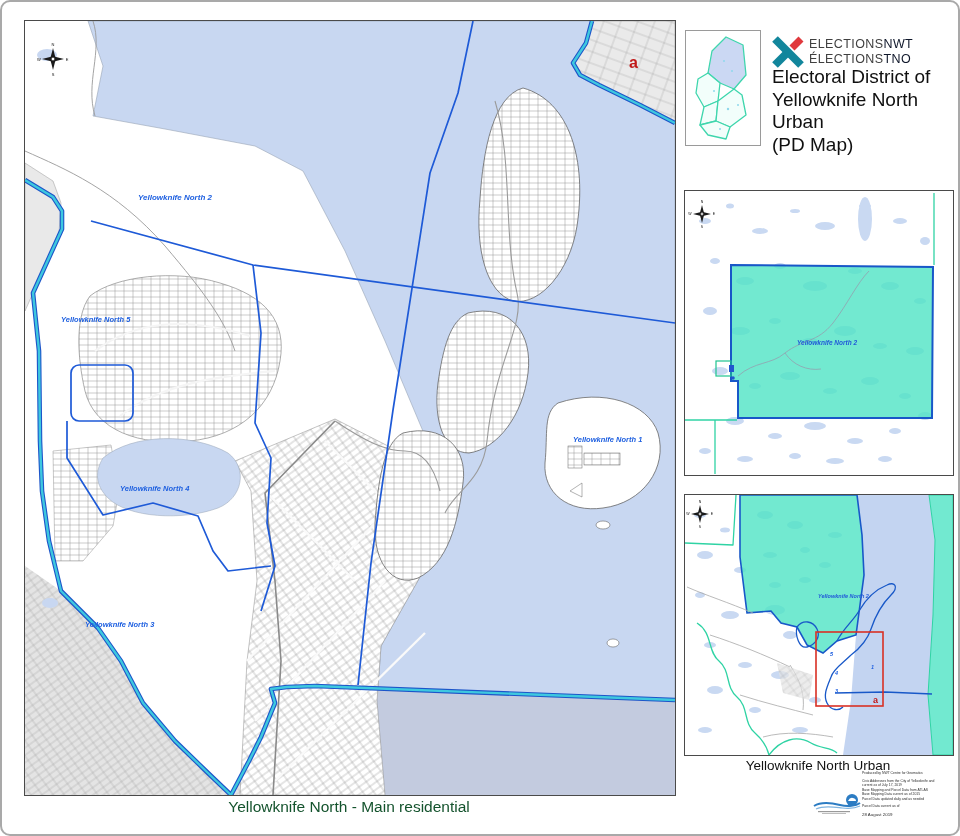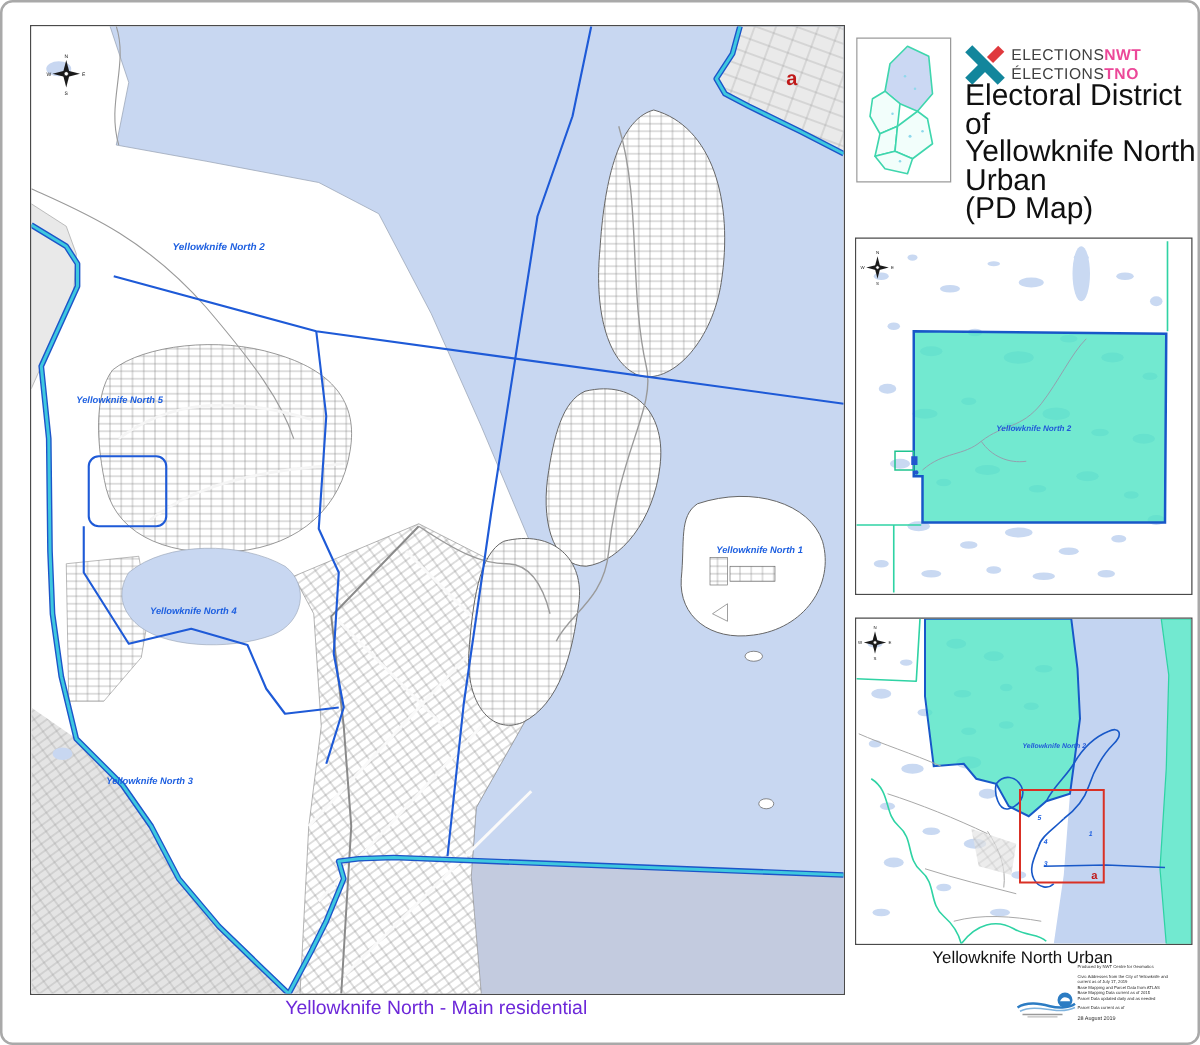--- a/index.html
+++ b/index.html
@@ -2,26 +2,26 @@
 <html><head>
 <meta charset="utf-8">
 <style>
   html,body{margin:0;padding:0;background:#fff;font-family:"Liberation Sans",sans-serif;}
   #sheet{position:relative;width:960px;height:836px;box-sizing:border-box;
          border:2px solid #a9a9a9;border-radius:10px;background:#fff;overflow:hidden;}
   .abs{position:absolute;}
   .mapframe{border:1px solid #4a4a4a;background:#fff;overflow:hidden;}
   .thumbframe{border:1px solid #9a9a9a;background:#fff;overflow:hidden;}
   #main-map{left:22px;top:18px;width:650px;height:774px;}
-  #main-caption{left:22px;top:796px;width:650px;text-align:center;font-size:15.5px;color:#6d28d9;}
+  #main-caption{left:22px;top:796px;width:650px;text-align:center;font-size:15.5px;color:#14532d;}
   #thumb-map{left:683px;top:28px;width:74px;height:114px;}
   #brand-logo{left:769px;top:32px;}
   #brand-text{left:807px;top:35px;font-size:12.5px;font-weight:500;letter-spacing:.4px;line-height:15px;}
-  #brand-text .gray{color:#404040;} #brand-text .teal{color:#ec4899;font-weight:bold;}
-  #doc-title{left:770px;top:64px;width:185px;font-size:24px;line-height:22.5px;color:#101010;white-space:pre-line;}
+  #brand-text .gray{color:#404040;} #brand-text .teal{color:#0f172a;}
+  #doc-title{left:770px;top:64px;width:185px;font-size:19px;line-height:22.5px;color:#101010;white-space:pre-line;}
   #inset-overview{left:682px;top:188px;width:268px;height:284px;}
   #inset-urban{left:682px;top:492px;width:268px;height:260px;}
   #urban-caption{left:682px;top:756px;width:268px;text-align:center;font-size:13.5px;color:#111;}
   #credits{left:860px;top:769px;width:95px;font-size:3.4px;line-height:4.5px;color:#2d2d2d;}
   #credits .gap{display:block;margin-top:3px;}
   #credits .date{display:block;margin-top:4px;font-size:4.4px;}
   #nwt-logo{left:810px;top:791px;}
   svg text{font-family:"Liberation Sans",sans-serif;}
   .pdlabel{font-weight:bold;font-style:italic;fill:#1d5fe0;}
 </style>

